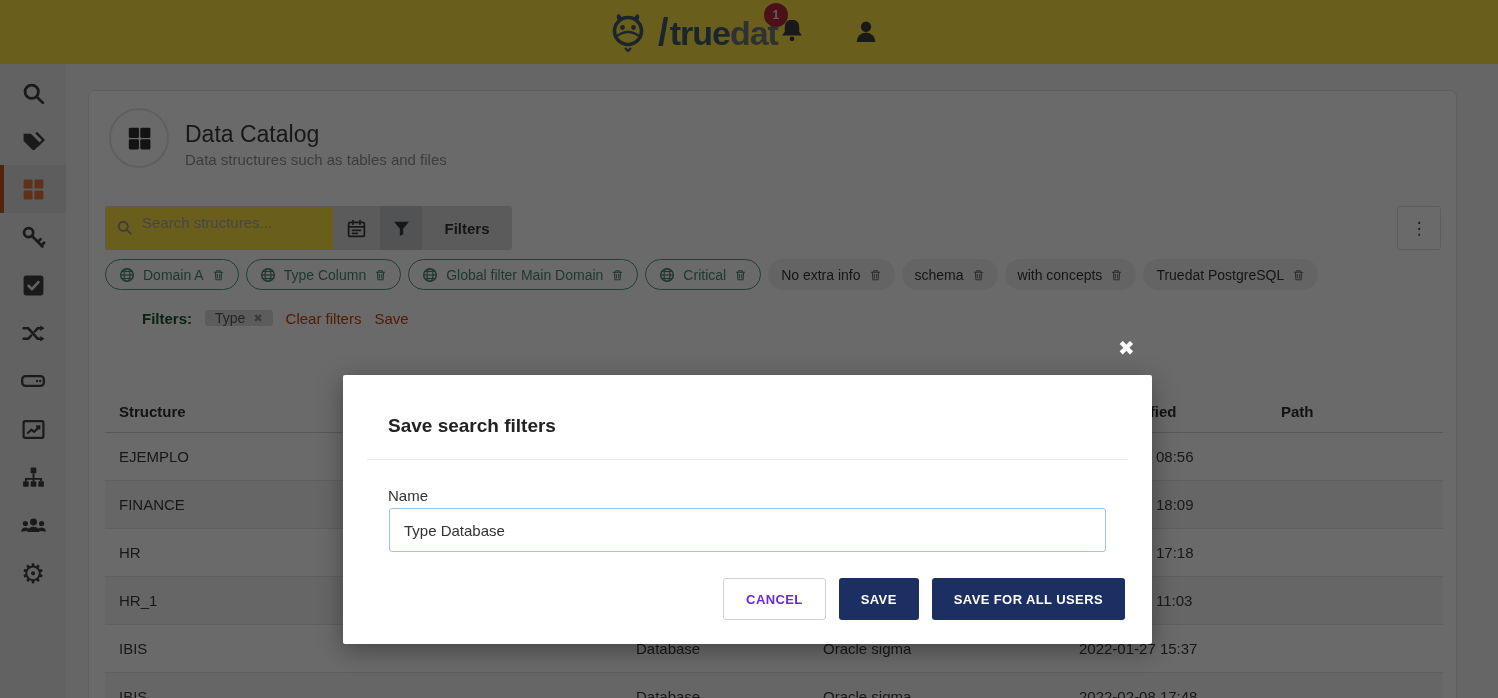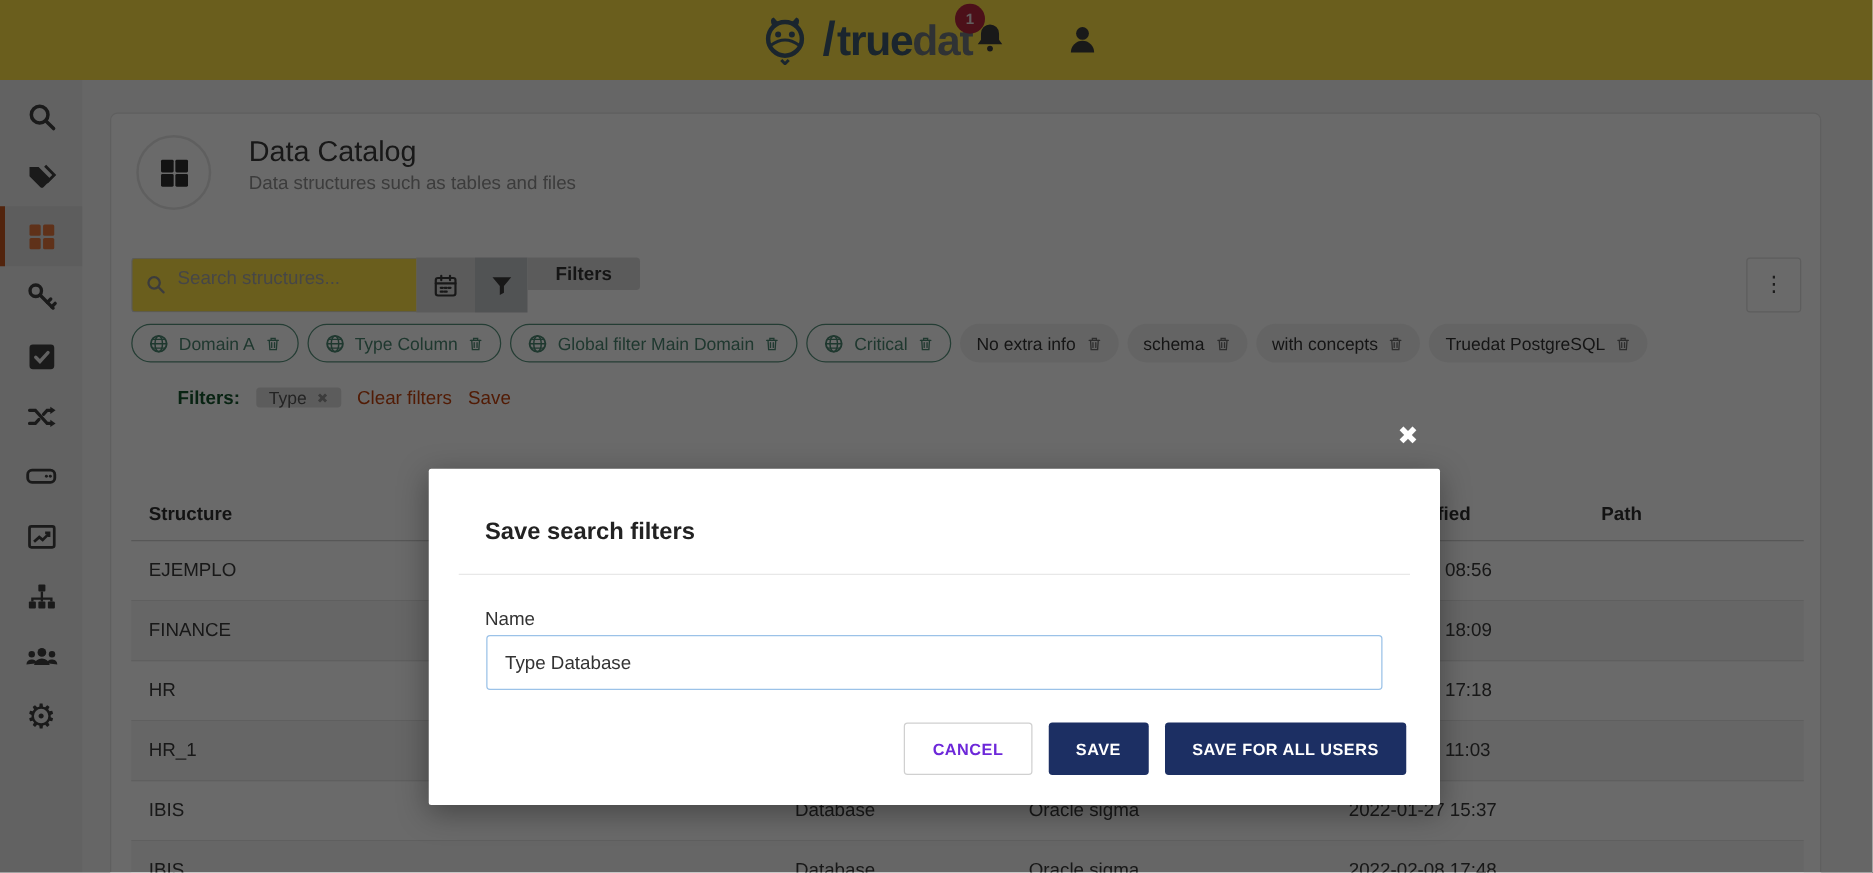--- a/index.html
+++ b/index.html
@@ -20,34 +20,34 @@
 
   
   .sidebar { position:absolute; left:0; top:64px; width:66px; height:634px; background:#e9e9e9; z-index:1; display:flex; flex-direction:column; padding-top:5px; }
   .nav-item { width:66px; height:48px; display:flex; align-items:center; justify-content:center; color:#3e3e3e; cursor:pointer; border-left:4px solid transparent; padding-right:4px; }
   .nav-item.active { color:#e2753d; border-left-color:#c4561f; background:rgba(0,0,0,0.05); }
 
   
   .main { position:absolute; left:66px; top:64px; width:1432px; height:634px; background:#f2f2f2; z-index:1; }
   .card { position:absolute; left:22px; top:26px; width:1369px; height:700px; background:#fcfcfc; border:1px solid #e2e2e2; border-radius:6px; }
 
-  .card-head { position:absolute; left:20px; top:17px; display:flex; align-items:flex-start; gap:30px; }
+  .card-head { position:absolute; left:20px; top:17px; display:flex; align-items:flex-end; gap:16px; }
   .head-circle { width:60px; height:60px; border-radius:50%; border:2px solid #e3e3e3; display:flex; align-items:center; justify-content:center; color:#2e2e2e; background:#fdfdfd; }
   .page-title { font-size:23px; font-weight:500; color:#3a3a3a; }
   .page-subtitle { font-size:15px; color:#8f8f8f; margin-top:3px; }
 
   .search-row { position:absolute; left:16px; top:115px; height:44px; display:flex; }
   .search-input-wrap { position:relative; width:228px; height:44px; }
   .search-input-wrap input { width:100%; height:100%; border:1px solid #d6d6d6; border-right:none; border-radius:3px 0 0 3px; padding:0 10px 12px 36px; font-size:15px; color:#333; background:#fde047; outline:none; font-family:"Liberation Sans",sans-serif; }
   .search-input-wrap input::placeholder { color:#a8a8a8; }
   .search-glass { position:absolute; left:11px; top:13px; color:#8f8f8f; }
   .sq-btn { height:44px; display:flex; align-items:center; justify-content:center; cursor:pointer; color:#3b3b3b; }
   .btn-cal { width:47px; background:#d9d9d9; border-radius:0; }
   .btn-funnel { width:42px; background:#c2c6c9; }
-  .filters-label-zone { width:90px; height:26px; background:#d9d9d9; display:flex; align-items:center; justify-content:center; font-size:15px; font-weight:600; color:#333; border-radius:0 3px 3px 0; cursor:pointer; }
+  .filters-label-zone { width:90px; height:44px; background:#d9d9d9; display:flex; align-items:center; justify-content:center; font-size:15px; font-weight:600; color:#333; border-radius:0 3px 3px 0; cursor:pointer; }
   .kebab-btn { position:absolute; right:15px; top:115px; width:44px; height:44px; background:#fdfdfd; border:1px solid #ddd; border-radius:3px; display:flex; align-items:center; justify-content:center; font-size:17px; color:#444; cursor:pointer; }
 
   .chip-row { position:absolute; left:16px; top:168px; display:flex; gap:7px; }
   .chip { height:31px; display:flex; align-items:center; gap:8px; padding:0 13px; border-radius:16px; font-size:14px; white-space:nowrap; cursor:pointer; }
   .chip.green { border:1px solid #57917c; color:#4b8671; background:transparent; }
   .chip.gray { background:#efefef; color:#333; }
   .chip .trash { display:flex; cursor:pointer; }
   .chip.green .trash { color:#4b8671; }
   .chip.gray .trash { color:#6d6d6d; }
 

